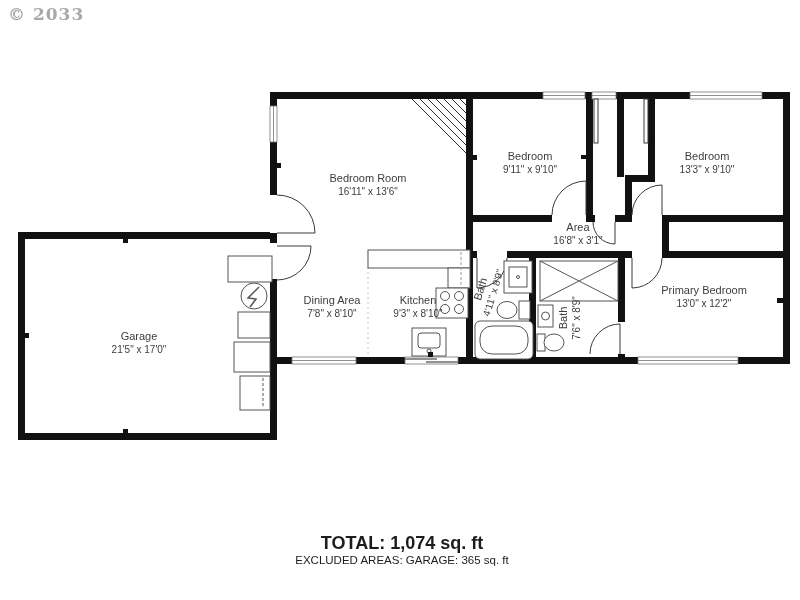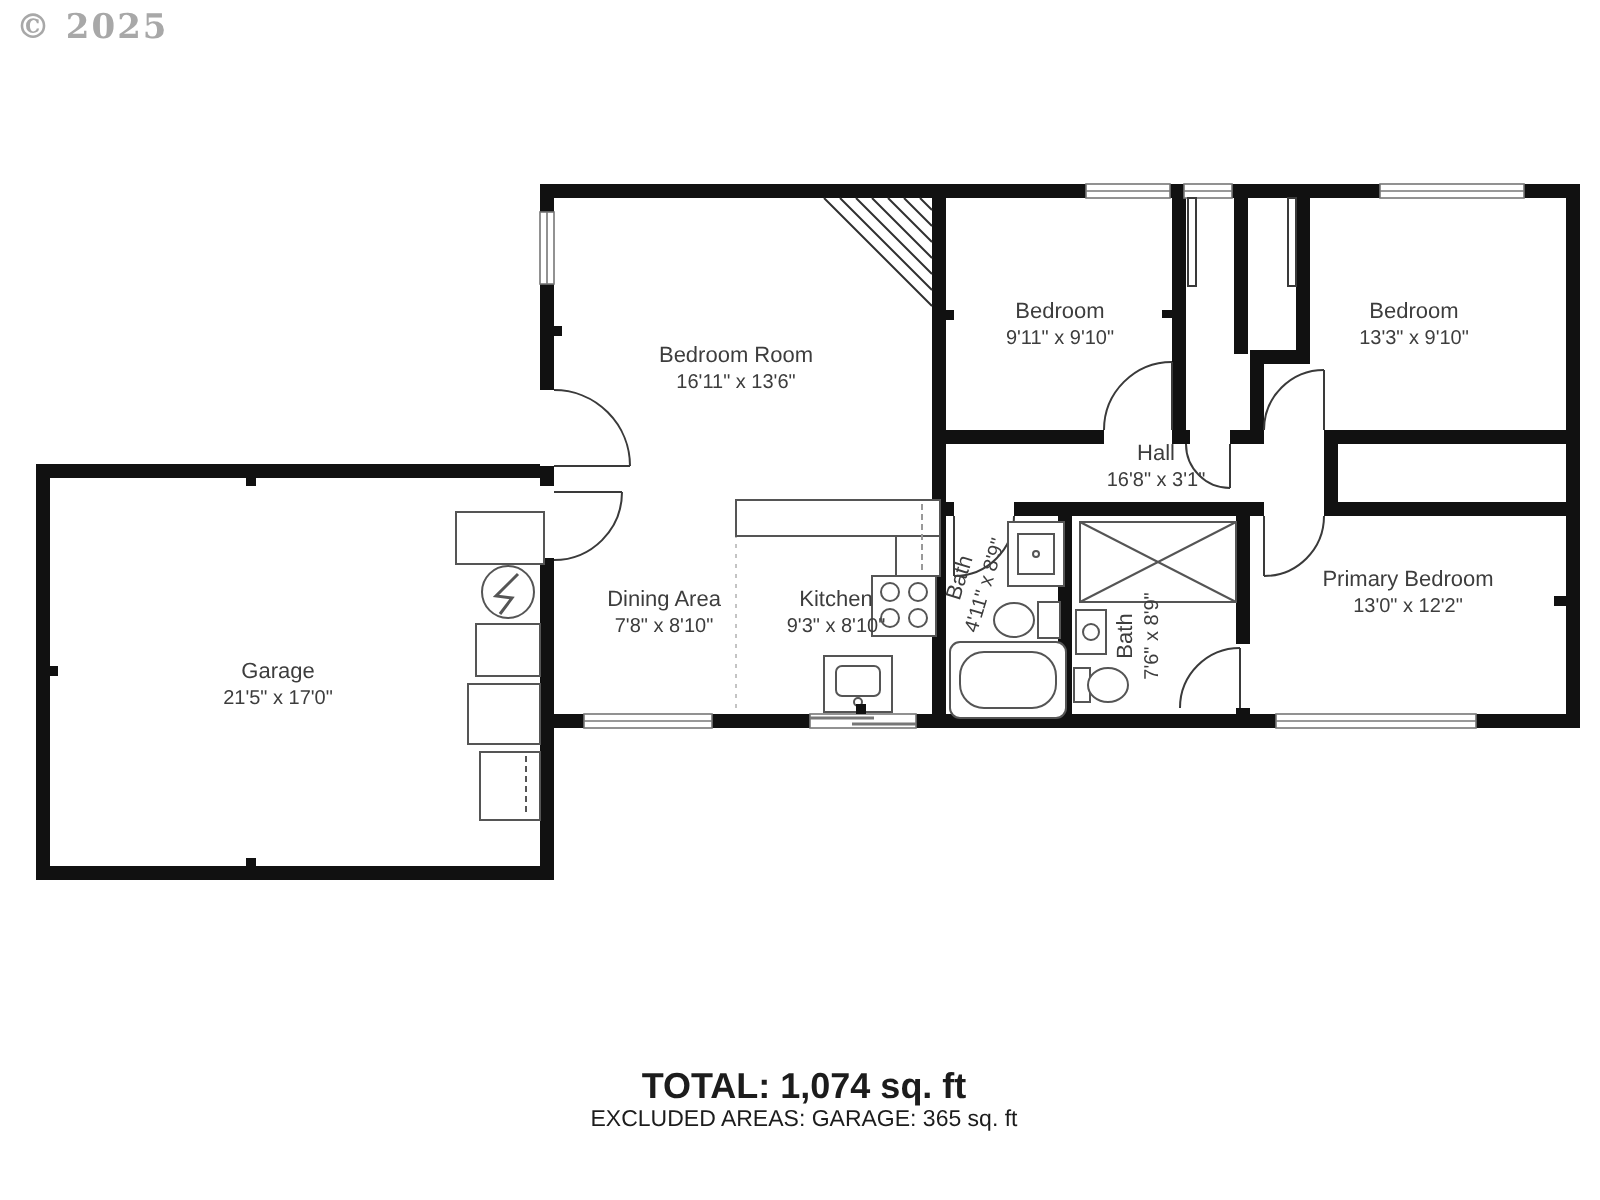--- a/index.html
+++ b/index.html
@@ -15,21 +15,21 @@
   .room-label.rot90{transform:translate(-50%,-50%) rotate(-90deg);}
   .footer{position:absolute;left:402px;top:533px;transform:translateX(-50%);
           text-align:center;color:#1c1c1c;font-size:11.5px;line-height:1.18;white-space:nowrap;}
   .footer .total{font-weight:bold;font-size:18px;}
 </style>
 </head>
 <body>
 
 <div id="canvas">
 
-  <div class="watermark">© 2025</div>
+  <div class="watermark">© 2033</div>
 
   <svg id="plan-svg" width="800" height="600">
 
     <g fill="#111111" stroke="none">
       <rect x="270" y="92" width="520" height="7"></rect>
       <rect x="783" y="92" width="7" height="272"></rect>
       <rect x="270" y="357" width="520" height="7"></rect>
       <rect x="270" y="92" width="7" height="348"></rect>
       <rect x="18" y="232" width="7" height="208"></rect>
       <rect x="18" y="232" width="259" height="7"></rect>
@@ -221,21 +221,21 @@
   </div>
   <div class="room-label" style="left:530px;top:163px">
     <div>Bedroom</div>
     <div class="dims">9'11" x 9'10"</div>
   </div>
   <div class="room-label" style="left:707px;top:163px">
     <div>Bedroom</div>
     <div class="dims">13'3" x 9'10"</div>
   </div>
   <div class="room-label" style="left:578px;top:234px">
-    <div>Hall</div>
+    <div>Area</div>
     <div class="dims">16'8" x 3'1"</div>
   </div>
   <div class="room-label" style="left:332px;top:307px">
     <div>Dining Area</div>
     <div class="dims">7'8" x 8'10"</div>
   </div>
   <div class="room-label" style="left:418px;top:307px">
     <div>Kitchen</div>
     <div class="dims">9'3" x 8'10"</div>
   </div>

